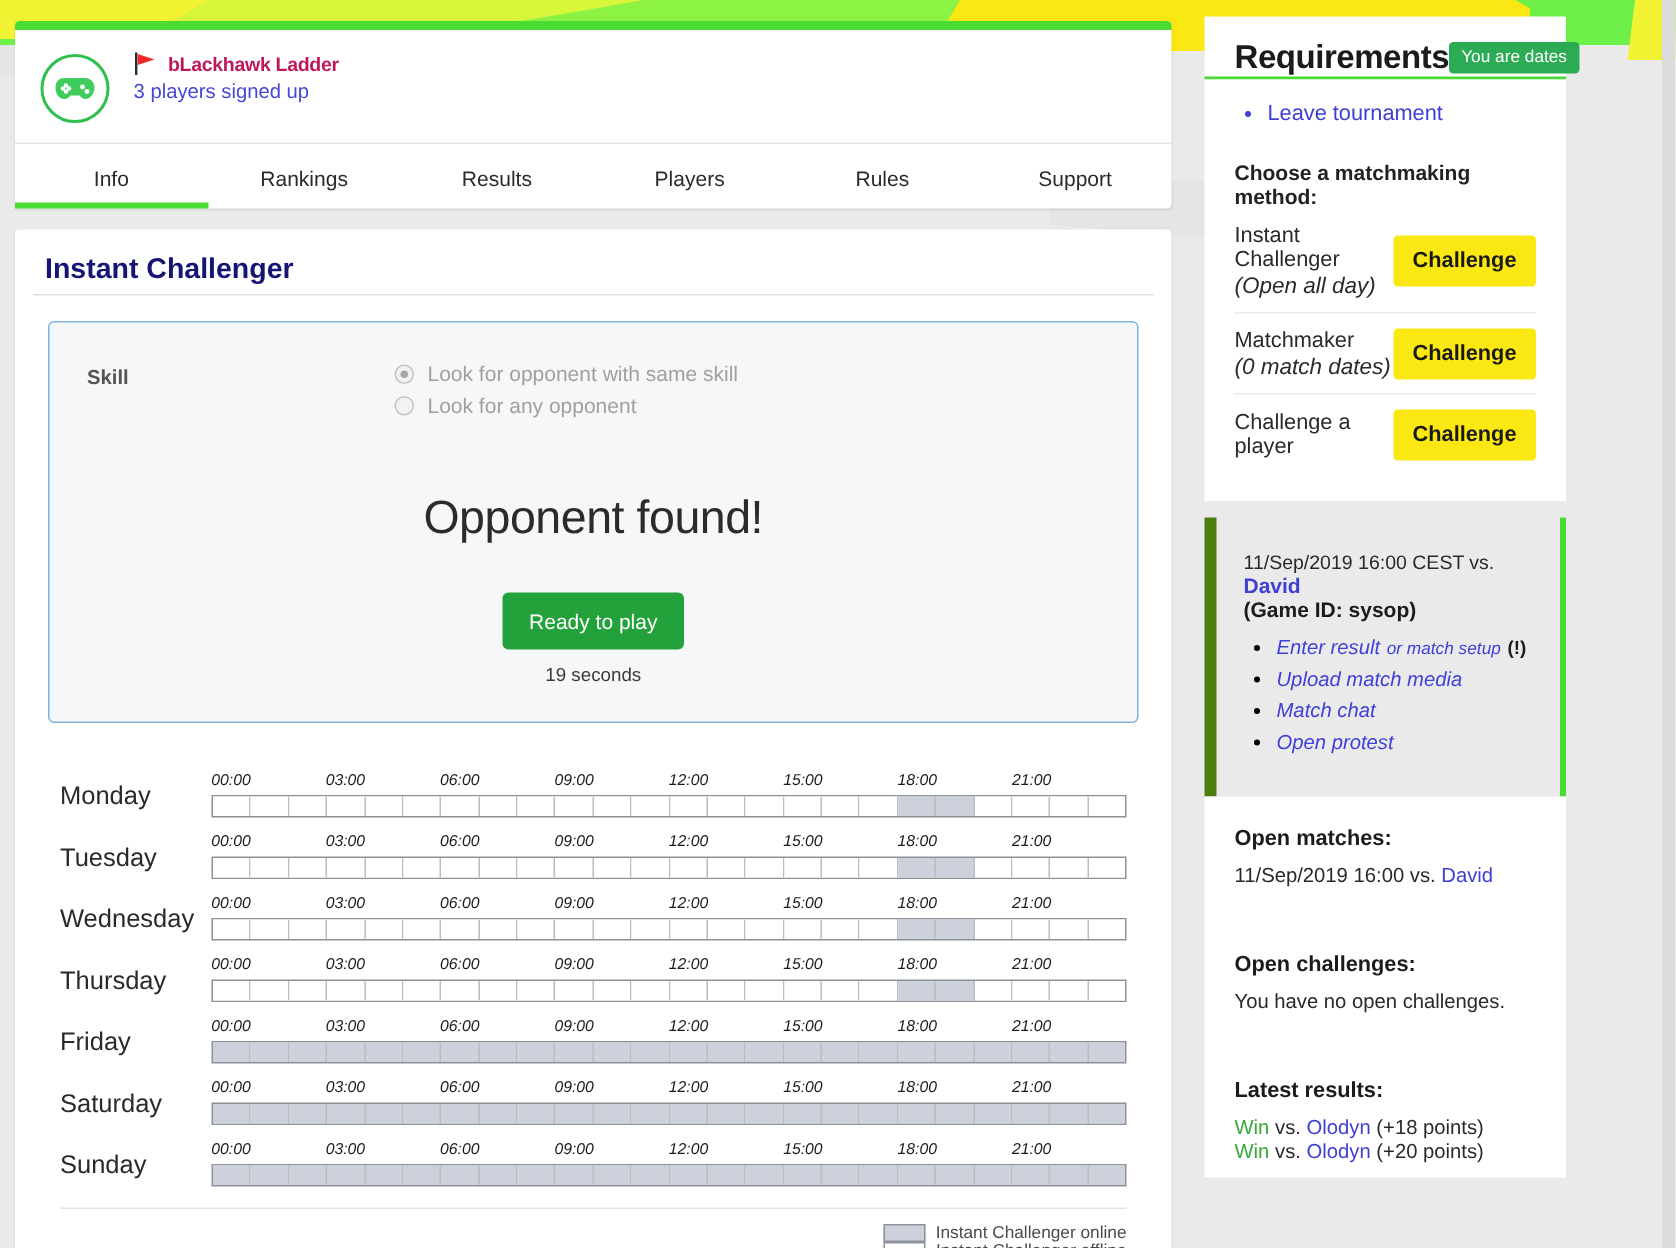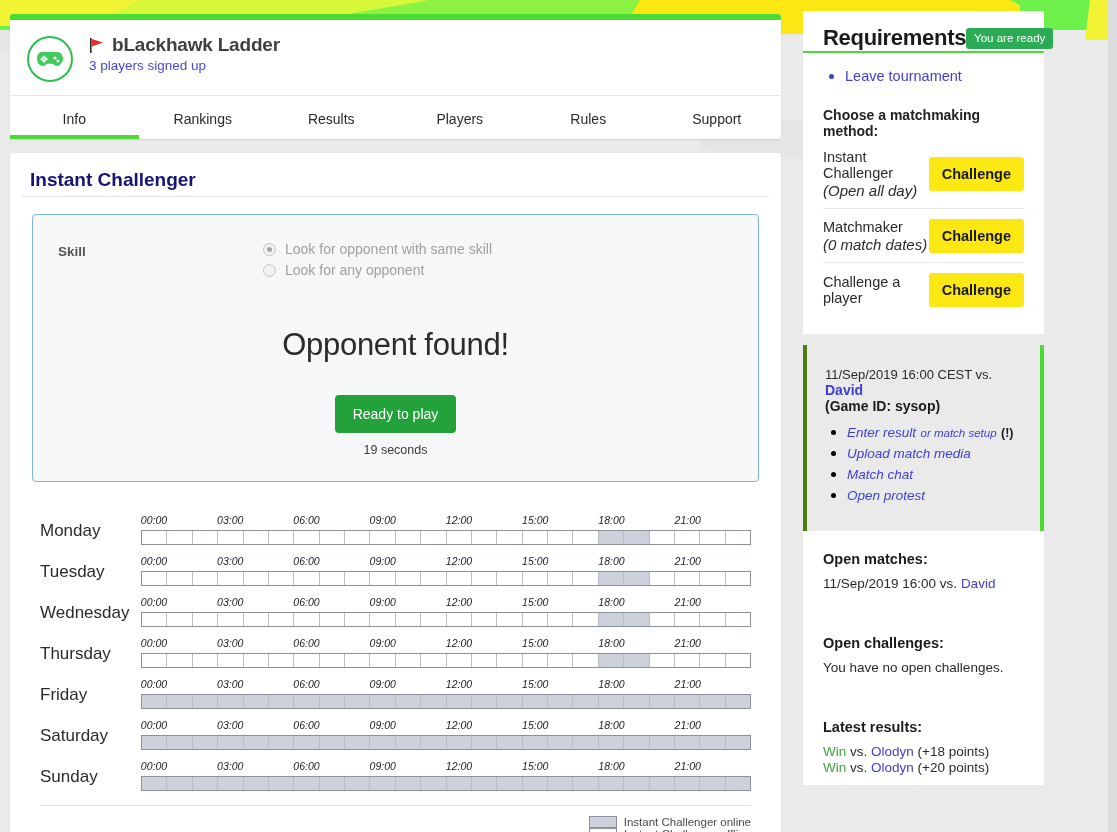--- a/index.html
+++ b/index.html
@@ -31,21 +31,21 @@
   
   #tournament-header { display: flex; align-items: flex-start; padding: 14px 0 13px 17px; }
   #tournament-logo {
     width: 46px; height: 46px; flex: 0 0 46px;
     border: 2px solid #2fbf4e; border-radius: 50%;
     display: flex; align-items: center; justify-content: center;
     margin-top: 2px;
   }
   #tournament-titleblock { margin-left: 16px; }
   #tournament-name {
-    font-size: 19px; font-weight: bold; color: #404040;
+    font-size: 13px; font-weight: bold; color: #be185d;
     letter-spacing: -.2px; display: flex; align-items: center; gap: 6px;
   }
   #signups { font-size: 13.5px; color: #4747d6; margin-top: 2px; }
 
   
   #tabbar { display: flex; border-top: 1px solid #e6e6e6; }
   .tab {
     flex: 1 1 0; text-align: center; font-size: 14px; color: #2a2a2a;
     padding: 15px 0 12px 0; position: relative; cursor: pointer;
   }
@@ -147,21 +147,21 @@
   .mm-label { font-size: 14.5px; color: #2a2a2a; }
   .mm-sub { font-size: 15px; color: #2a2a2a; font-style: italic; margin-top: 1px; }
   .challenge-btn {
     background: #FBE712; border: none; color: #1a1a1a;
     font-family: inherit; font-size: 14.5px; font-weight: bold;
     padding: 9px 13px; border-radius: 3px; cursor: pointer;
   }
 
   #match-panel {
     background: #eaeaea; margin-top: 11px;
-    border-left: 4px solid #4d7c0f; border-right: 4px solid #4BDC34;
+    border-left: 8px solid #4d7c0f; border-right: 4px solid #4BDC34;
     padding: 22px 18px 24px 18px;
   }
   #match-when { font-size: 13px; color: #2a2a2a; }
   #match-opponent { font-size: 14px; color: #3f3fd4; font-weight: bold; cursor: pointer; }
   #match-gameid { font-size: 14px; color: #1b1b1b; font-weight: bold; }
   #match-links { margin: 9px 0 0 0; padding-left: 22px; }
   #match-links li { margin-bottom: 3px; }
   .ml { color: #4040d8; font-size: 13.5px; font-style: italic; cursor: pointer; }
   .ml-small { color: #4040d8; font-size: 11.5px; font-style: italic; }
   .ml-bang { color: #1b1b1b; font-size: 12.5px; font-weight: bold; }
@@ -559,21 +559,21 @@
         </div>
       </div>
     </div>
   </div>
 
   <div id="right-col">
 
     <div id="req-card">
       <div id="req-head">
         <div id="req-title">Requirements</div>
-        <div id="ready-badge">You are ready</div>
+        <div id="ready-badge">You are dates</div>
       </div>
     </div>
 
     <div id="actions-card">
       <ul id="leave-list">
         <li>
           <span id="leave-link">Leave tournament</span>
         </li>
       </ul>
       <div id="mm-heading">Choose a matchmaking method:</div>

